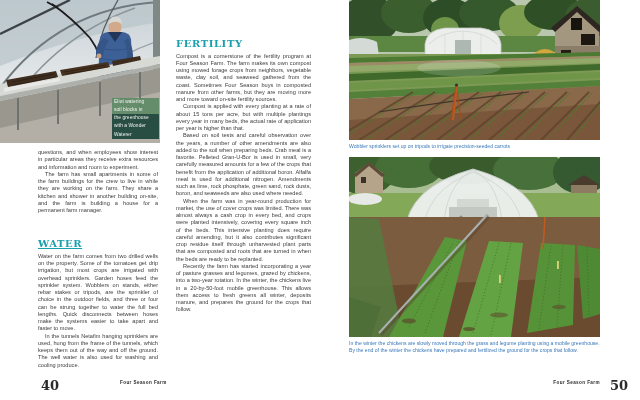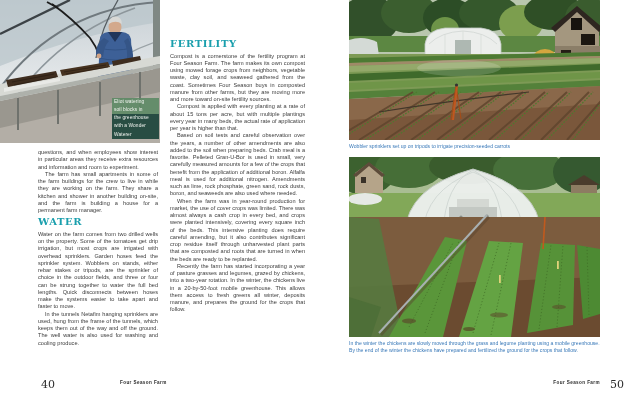--- a/index.html
+++ b/index.html
@@ -15,30 +15,30 @@
   .overlay{left:112px;top:98px;width:47px;}
   .overlay div{display:block;color:#f2f5f0;font-size:4.8px;line-height:6.6px;
                padding:0.8px 2px;letter-spacing:0.1px;}
   .overlay .hl{background:rgba(94,138,102,0.92);}
   .overlay .dk{background:rgba(28,68,59,0.92);}
   
   .col{font-size:5.6px;line-height:7.25px;text-align:justify;}
   .col p{margin:0;}
   .col p.indent{text-indent:7px;}
   .col-left{left:38px;top:149px;width:120px;}
-  .col-mid{left:170px;top:38px;width:135px;}
+  .col-mid{left:176px;top:38px;width:135px;}
   h2.sect{font-family:"DejaVu Serif",serif;font-weight:bold;color:#1a9fad;
           font-size:10px;letter-spacing:0.6px;margin:0 0 3.5px 0;line-height:11px;}
-  h2.water{margin-top:2px;}
+  h2.water{margin-top:24px;text-decoration:underline;}
   
   .cap{color:#3878b8;font-size:5.1px;line-height:7.4px;}
   .cap1{left:349px;top:143px;width:255px;}
   .cap2{left:349px;top:340px;width:258px;}
   
-  .pagenum{font-family:"DejaVu Serif",serif;font-weight:normal;font-size:11px;color:#2b2b2b;}
+  .pagenum{font-family:"DejaVu Serif",serif;font-weight:bold;font-size:13px;color:#2b2b2b;}
   .pn-left{left:41px;top:378px;}
   .pn-right{left:610px;top:378px;}
   .runfoot{font-size:4.6px;font-weight:bold;letter-spacing:0.4px;color:#2b2b2b;}
   .rf-left{left:120px;top:379.5px;}
   .rf-right{left:480px;top:379.5px;width:120px;text-align:right;}
 </style>
 </head>
 <body>
 
 <div id="spread">

